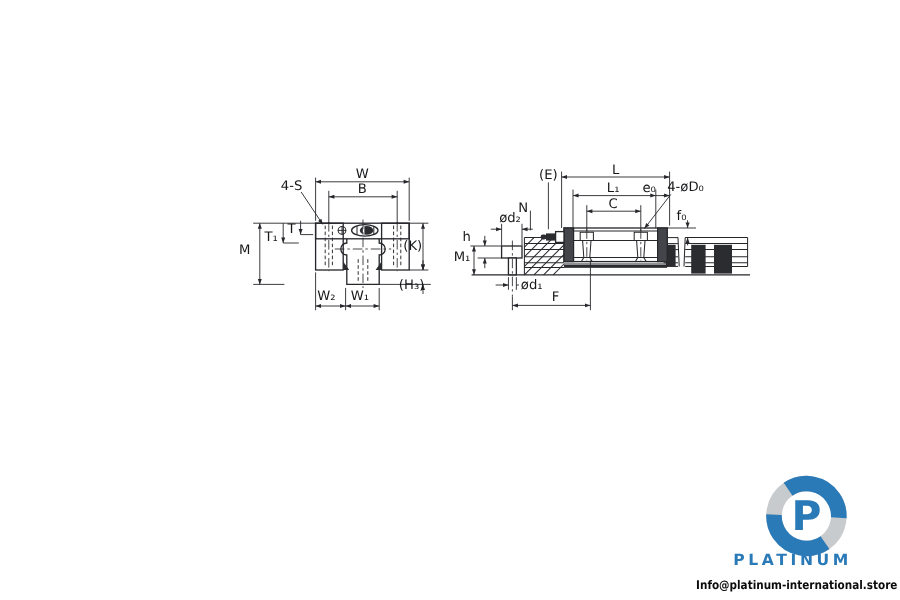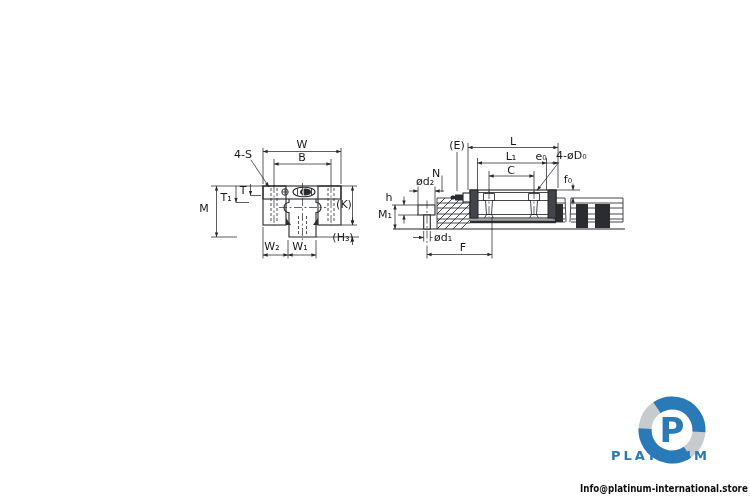--- a/index.html
+++ b/index.html
@@ -7,21 +7,21 @@
          font-family:"DejaVu Sans",sans-serif;}
   svg text{font-family:"DejaVu Sans",sans-serif;font-size:11px;fill:#17181a;}
   .ol{fill:none;stroke:#26272b;stroke-width:1.1px;}
   .th{fill:none;stroke:#26272b;stroke-width:0.85px;}
   .dim{fill:none;stroke:#26272b;stroke-width:0.75px;}
   .hid{fill:none;stroke:#26272b;stroke-width:0.8px;stroke-dasharray:3 2;}
   .cl{fill:none;stroke:#26272b;stroke-width:0.7px;stroke-dasharray:8 2.5 2 2.5;}
   .dk{fill:#2b2c30;stroke:none;}
   .capf{fill:#43454b;stroke:#26272b;stroke-width:1px;}
   .wfill{fill:#ffffff;stroke:#26272b;stroke-width:1.1px;}
-  .logo-brand{position:absolute;top:448px;right:40px;font-weight:bold;font-size:13px;
+  .logo-brand{position:absolute;top:460px;right:40px;font-weight:bold;font-size:13px;
               letter-spacing:3px;color:#2b7ab8;white-space:nowrap;}
   .logo-email{position:absolute;top:483px;right:2px;font-weight:bold;font-size:10px;
               color:#0c0c0c;white-space:nowrap;transform:scaleX(0.87);transform-origin:100% 50%;}
 </style>
 </head>
 <body>
 
 <div id="stage">
 
 <svg width="750" height="500" viewBox="0 0 750 500">

